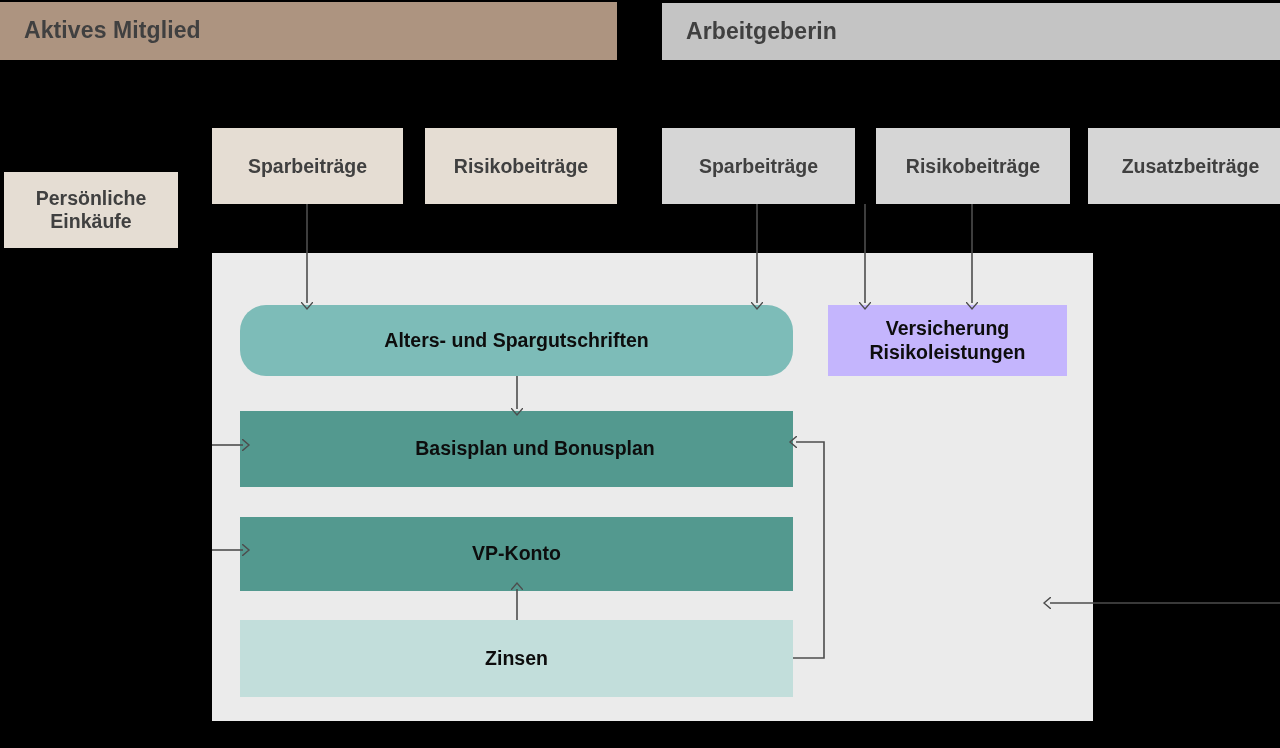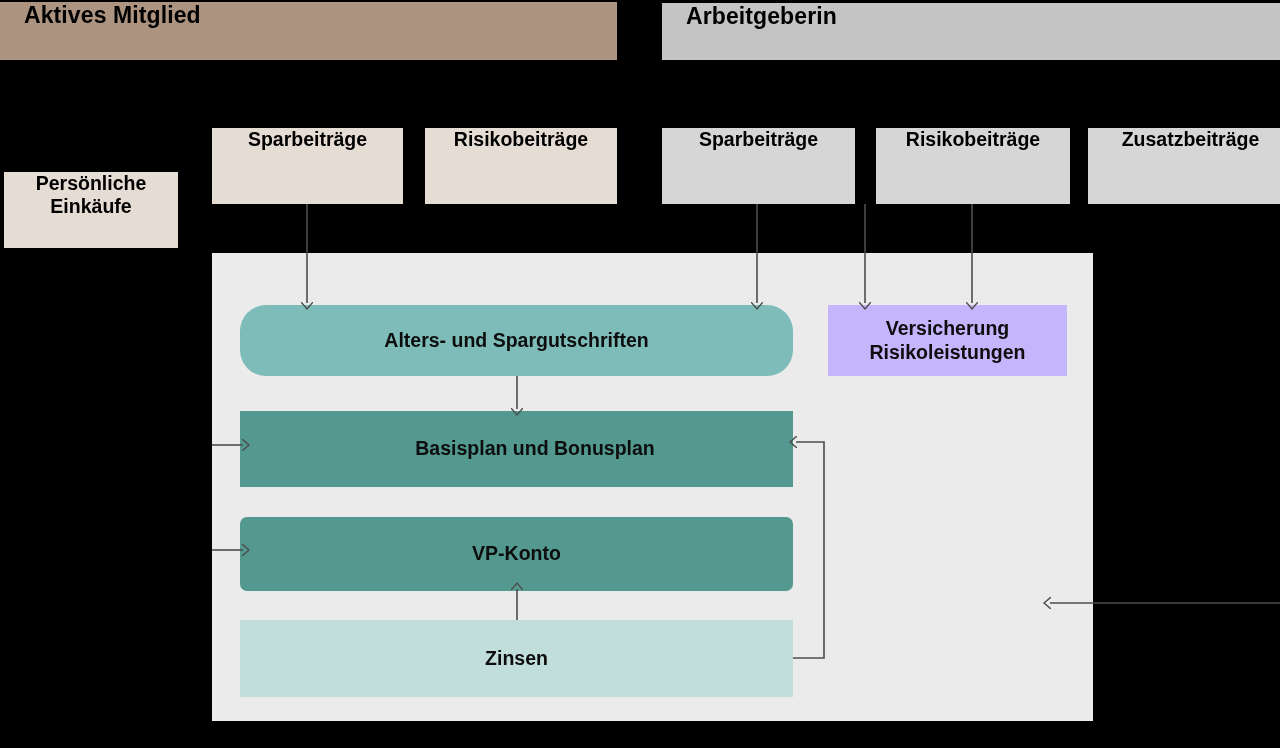--- a/index.html
+++ b/index.html
@@ -17,24 +17,24 @@
     position: relative;
     width: 1280px;
     height: 748px;
     background: #000000;
   }
 
   .box {
     position: absolute;
     box-sizing: border-box;
     display: flex;
-    align-items: flex-start;
+    align-items: center;
     justify-content: center;
     text-align: center;
-    color: #000000;
+    color: #404040;
     font-weight: bold;
     line-height: 1.18;
   }
 
   
   .group-header {
     font-size: 23px;
     justify-content: flex-start;
     padding-left: 24px;
     letter-spacing: 0.1px;
@@ -94,21 +94,20 @@
     border-radius: 26px;
   }
   #b-basisplan {
     left: 28px; top: 158px; width: 553px; height: 76px;
     background: #53998f;
     padding-left: 37px;
   }
   #b-vpkonto {
     left: 28px; top: 264px; width: 553px; height: 74px;
     background: #53998f;
-    border-radius: 7px;
   }
   #b-zinsen {
     left: 28px; top: 367px; width: 553px; height: 77px;
     background: #c2dedb;
   }
   #b-versicherung {
     left: 616px; top: 52px; width: 239px; height: 71px;
     background: #c4b5fd;
   }
 

